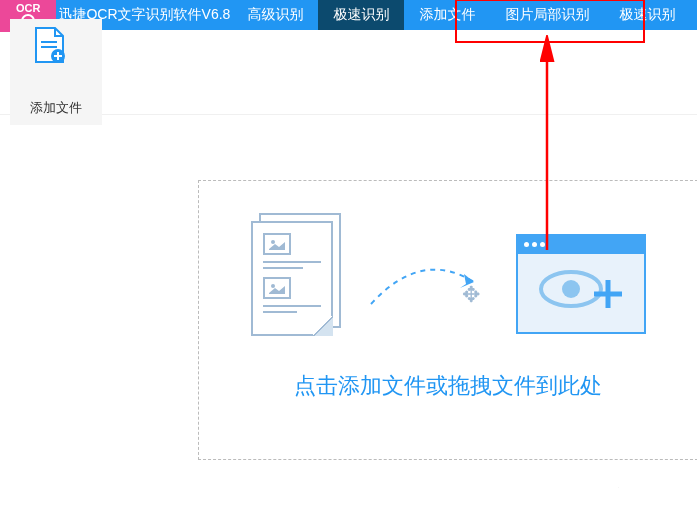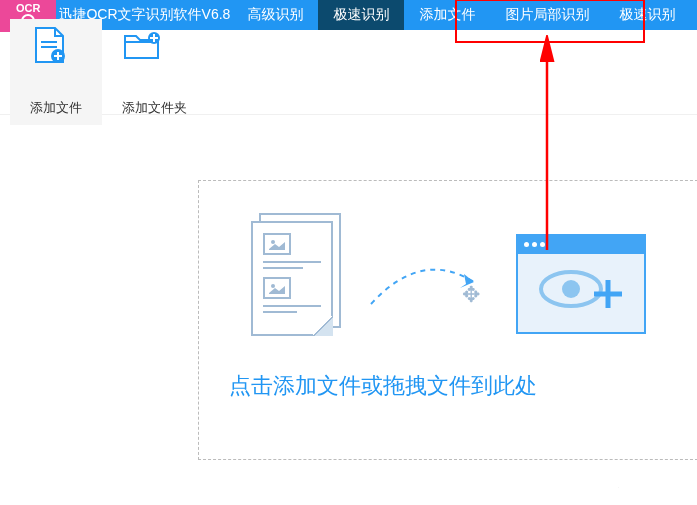--- a/index.html
+++ b/index.html
@@ -36,21 +36,21 @@
     .doc-fold { position: absolute; right: -2px; bottom: -2px; width: 20px; height: 20px; background: linear-gradient(135deg, #fff 48%, #a0bad4 48%, #a0bad4 54%, #d4e3f0 54%); }
     
     .arrow-path { position: relative; width: 130px; height: 60px; }
     .cross { color: #a0bad4; font-size: 22px; position: absolute; right: 15px; top: 28px; }
     
     .preview-box { width: 130px; height: 100px; background: #e8f2fb; border: 2px solid #42A5F5; position: relative; }
     .preview-header { height: 18px; background: #42A5F5; display: flex; align-items: center; padding-left: 6px; gap: 3px; }
     .header-dot { width: 5px; height: 5px; border-radius: 50%; background: #fff; }
     .eye-plus { position: absolute; top: 50%; left: 50%; transform: translate(-50%, -40%); }
     
-    .zone-text { }
+    .zone-text { text-align: center; }
     .zone-title { color: #2196F3; font-size: 22px; margin-bottom: 5px; }
     .zone-sub { color: #999; font-size: 16px; }
     
     .arrow-annotation { position: absolute; left: 480px; top: 35px; width: 100px; height: 215px; pointer-events: none; z-index: 9; }
     
     .watermark { position: absolute; bottom: 8px; right: 25px; font-size: 28px; font-weight: 900; color: #222; -webkit-text-stroke: 3px #fff; font-style: italic; letter-spacing: 1px; }
   </style>
 </head>
 <body>
 
@@ -89,32 +89,20 @@
         <path d="M3 2 L22 2 L30 10 L30 36 L3 36 Z" fill="#fff" stroke="#2196F3" stroke-width="2"></path>
         <path d="M22 2 L22 10 L30 10" fill="none" stroke="#2196F3" stroke-width="2"></path>
         <line x1="8" y1="16" x2="24" y2="16" stroke="#2196F3" stroke-width="2"></line>
         <line x1="8" y1="21" x2="24" y2="21" stroke="#2196F3" stroke-width="2"></line>
         <circle cx="25" cy="30" r="7" fill="#2196F3"></circle>
         <line x1="25" y1="26" x2="25" y2="34" stroke="#fff" stroke-width="2"></line>
         <line x1="21" y1="30" x2="29" y2="30" stroke="#fff" stroke-width="2"></line>
       </svg>
     </div>
     <span class="toolbar-label">添加文件</span>
-  </div>
-  <div class="toolbar-btn">
-    <div class="toolbar-icon">
-      <svg width="40" height="34" viewBox="0 0 40 34">
-        <path d="M3 8 L3 30 L36 30 L36 12 L18 12 L14 8 Z" fill="#fff" stroke="#2196F3" stroke-width="2"></path>
-        <path d="M3 14 L36 14" stroke="#2196F3" stroke-width="2"></path>
-        <circle cx="32" cy="10" r="6" fill="#2196F3"></circle>
-        <line x1="32" y1="6" x2="32" y2="14" stroke="#fff" stroke-width="2"></line>
-        <line x1="28" y1="10" x2="36" y2="10" stroke="#fff" stroke-width="2"></line>
-      </svg>
-    </div>
-    <span class="toolbar-label">添加文件夹</span>
   </div>
 </div>
 
 <div class="main">
   <div class="drop-zone">
     <div class="zone-content">
       <div class="doc-stack">
         <div class="doc-page doc-back"></div>
         <div class="doc-page doc-front">
           <div class="doc-img">

